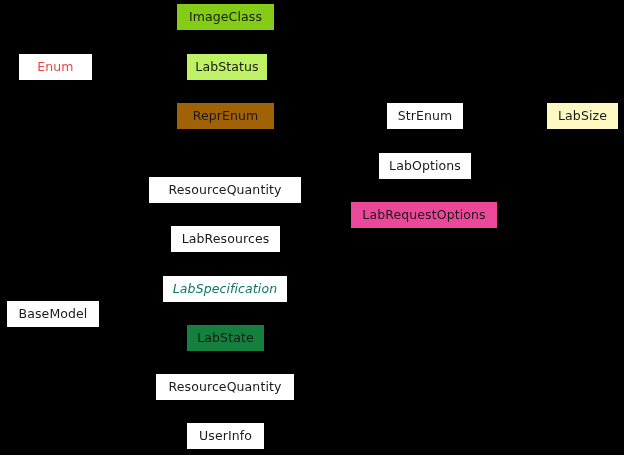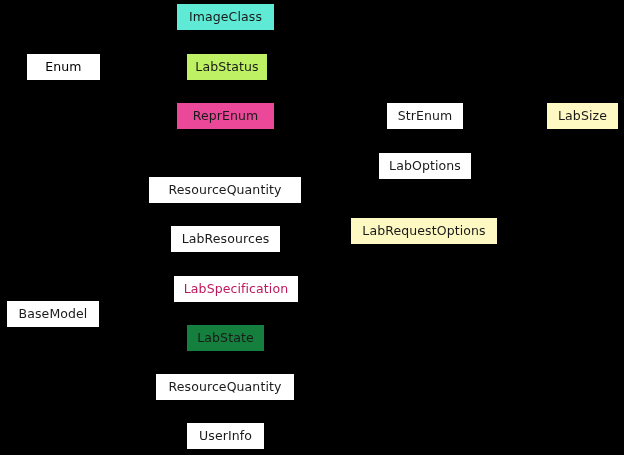--- a/index.html
+++ b/index.html
@@ -59,51 +59,51 @@
       <path d="M 302 190 C 326 190, 326 215, 350 215" fill="none" stroke="#000000" stroke-width="1"></path>
       <path d="M 100 314 C 124 314, 124 190, 148 190" fill="none" stroke="#000000" stroke-width="1"></path>
       <path d="M 100 314 C 135 314, 135 239, 170 239" fill="none" stroke="#000000" stroke-width="1"></path>
       <path d="M 100 314 C 131 314, 131 289, 162 289" fill="none" stroke="#000000" stroke-width="1"></path>
       <path d="M 100 314 C 143 314, 143 338, 186 338" fill="none" stroke="#000000" stroke-width="1"></path>
       <path d="M 100 314 C 127.5 314, 127.5 387, 155 387" fill="none" stroke="#000000" stroke-width="1"></path>
       <path d="M 100 314 C 143 314, 143 436, 186 436" fill="none" stroke="#000000" stroke-width="1"></path>
     </svg>
 
   <div id="node-layer">
-      <div class="class-node" style="left: 176px; top: 3px; width: 99px; height: 28px; background: #5eead4; border-color: rgb(0, 0, 0); color: rgb(26, 26, 26);">
+      <div class="class-node" style="left: 176px; top: 3px; width: 99px; height: 28px; background: #84cc16; border-color: rgb(0, 0, 0); color: rgb(26, 26, 26);">
         <span class="node-label">ImageClass</span>
       </div>
-      <div class="class-node" style="left: 26px; top: 53px; width: 75px; height: 28px; background: rgb(255, 255, 255); border-color: rgb(0, 0, 0); color: #000000;">
+      <div class="class-node" style="left: 18px; top: 53px; width: 75px; height: 28px; background: rgb(255, 255, 255); border-color: rgb(0, 0, 0); color: #ef4444;">
         <span class="node-label">Enum</span>
       </div>
       <div class="class-node" style="left: 186px; top: 53px; width: 82px; height: 28px; background: #bef264; border-color: rgb(0, 0, 0); color: rgb(26, 26, 26);">
         <span class="node-label">LabStatus</span>
       </div>
-      <div class="class-node" style="left: 176px; top: 102px; width: 99px; height: 28px; background: #ec4899; border-color: rgb(0, 0, 0); color: rgb(26, 26, 26);">
+      <div class="class-node" style="left: 176px; top: 102px; width: 99px; height: 28px; background: #a16207; border-color: rgb(0, 0, 0); color: rgb(26, 26, 26);">
         <span class="node-label">ReprEnum</span>
       </div>
       <div class="class-node" style="left: 386px; top: 102px; width: 78px; height: 28px; background: rgb(255, 255, 255); border-color: rgb(0, 0, 0); color: rgb(26, 26, 26); text-align: right;">
         <span class="node-label">StrEnum</span>
       </div>
       <div class="class-node" style="left: 546px; top: 102px; width: 73px; height: 28px; background: #fef9c3; border-color: rgb(0, 0, 0); color: rgb(26, 26, 26);">
         <span class="node-label">LabSize</span>
       </div>
       <div class="class-node" style="left: 378px; top: 152px; width: 94px; height: 28px; background: rgb(255, 255, 255); border-color: rgb(0, 0, 0); color: rgb(26, 26, 26); text-align: center;">
         <span class="node-label">LabOptions</span>
       </div>
       <div class="class-node" style="left: 148px; top: 176px; width: 154px; height: 28px; background: rgb(255, 255, 255); border-color: rgb(0, 0, 0); color: rgb(26, 26, 26);">
         <span class="node-label">ResourceQuantity</span>
       </div>
-      <div class="class-node" style="left: 350px; top: 201px; width: 148px; height: 28px; background: #fef9c3; border-color: rgb(0, 0, 0); color: rgb(26, 26, 26); margin-top: 16px;">
+      <div class="class-node" style="left: 350px; top: 201px; width: 148px; height: 28px; background: #ec4899; border-color: rgb(0, 0, 0); color: rgb(26, 26, 26);">
         <span class="node-label">LabRequestOptions</span>
       </div>
       <div class="class-node" style="left: 170px; top: 225px; width: 111px; height: 28px; background: rgb(255, 255, 255); border-color: rgb(0, 0, 0); color: rgb(26, 26, 26); align-items: center;">
         <span class="node-label">LabResources</span>
       </div>
-      <div class="class-node" style="left: 173px; top: 275px; width: 126px; height: 28px; background: rgb(255, 255, 255); border-color: rgb(0, 0, 0); color: #be185d;">
+      <div class="class-node" style="left: 162px; top: 275px; width: 126px; height: 28px; background: rgb(255, 255, 255); border-color: rgb(0, 0, 0); color: #0f766e; font-style: italic;">
         <span class="node-label">LabSpecification</span>
       </div>
       <div class="class-node" style="left: 6px; top: 300px; width: 94px; height: 28px; background: rgb(255, 255, 255); border-color: rgb(0, 0, 0); color: rgb(26, 26, 26);">
         <span class="node-label">BaseModel</span>
       </div>
       <div class="class-node" style="left: 186px; top: 324px; width: 79px; height: 28px; background: #15803d; border-color: rgb(0, 0, 0); color: rgb(26, 26, 26);">
         <span class="node-label">LabState</span>
       </div>
       <div class="class-node" style="left: 155px; top: 373px; width: 140px; height: 28px; background: rgb(255, 255, 255); border-color: rgb(0, 0, 0); color: rgb(26, 26, 26);">
         <span class="node-label">ResourceQuantity</span>

